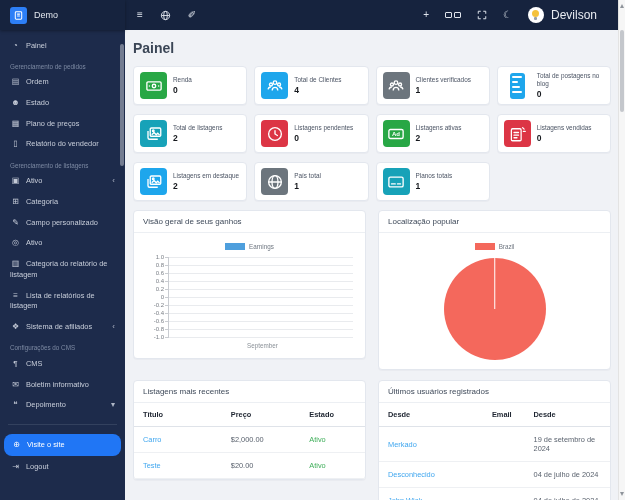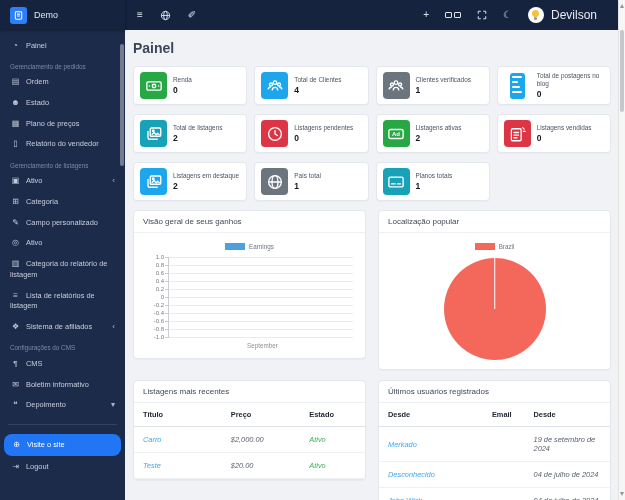--- a/index.html
+++ b/index.html
@@ -74,21 +74,21 @@
   .xlabel { margin-left:26px; text-align:center; font-size:6.3px; color:#8a9097; margin-top:4px; }
 
   
   .pie-wrap { display:flex; flex-direction:column; align-items:center; }
   .pie { width:102px; height:102px; border-radius:50%; position:relative; margin-top:1px; }
   .pie::after { content:""; position:absolute; left:50%; top:0; width:1.5px; height:51px; background:#fff; transform:translateX(-50%); }
 
   
   table { width:100%; border-collapse:collapse; font-size:7.4px; }
   th { text-align:left; padding:7px 9px; border-bottom:1px solid #dfe3e9; color:#1d2430; font-weight:bold; }
-  td { padding:8px 9px; border-bottom:1px solid #eef0f3; color:#5a626e;font-style:italic; }
+  td { padding:8px 9px; border-bottom:1px solid #eef0f3; color:#5a626e; }
   td.link { color:#41a7ef; cursor:pointer; }
   td.ok { color:#3fae5a; }
   tr:last-child td { border-bottom:1px solid #eef0f3; }
 
   
   .scrollbar { position:absolute; right:0; top:0; width:7px; height:100%; background:#f6f6f6; border-left:1px solid #e3e3e3; z-index:20; }
   .scroll-thumb { position:absolute; left:1px; top:30px; width:4px; height:82px; background:#c4c7cc; border-radius:2px; cursor:grab; }
   .scroll-up, .scroll-down { position:absolute; left:1px; width:0; height:0; border-left:2.5px solid transparent; border-right:2.5px solid transparent; }
   .scroll-up { top:4px; border-bottom:4px solid #8f949b; }
   .scroll-down { bottom:4px; border-top:4px solid #8f949b; }

